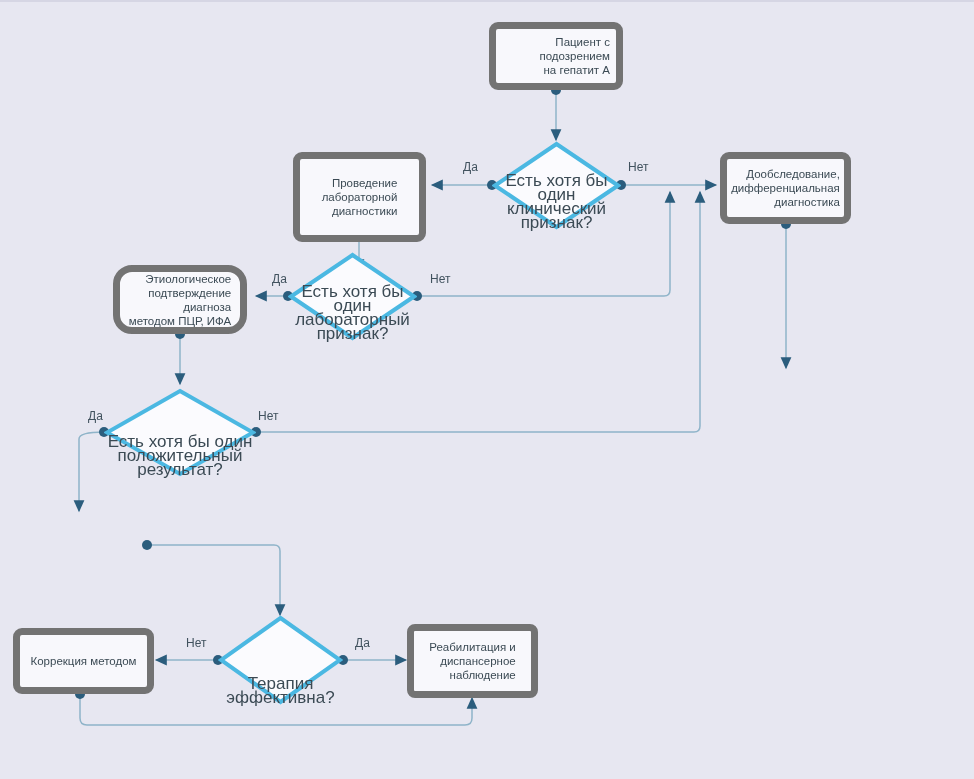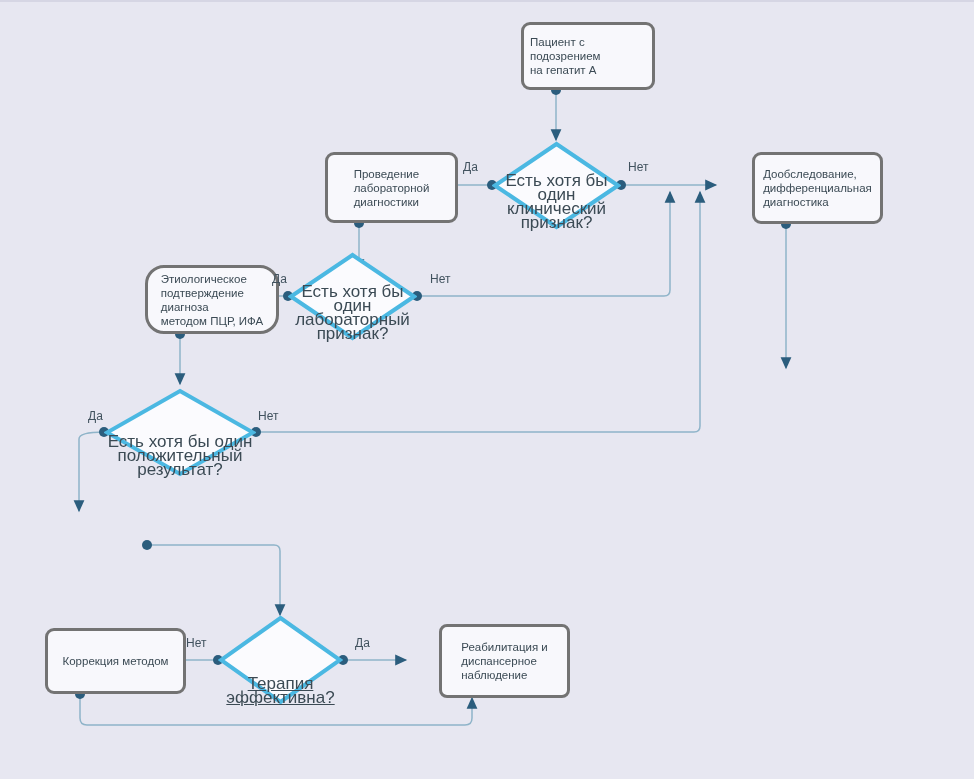--- a/index.html
+++ b/index.html
@@ -13,30 +13,29 @@
     position:relative;
     width:974px;height:779px;
     background:#e7e7f1;
     border-top:2px solid #d6d6e4;
   }
   #edges{position:absolute;left:0;top:0;width:974px;height:779px;}
   .node{
     position:absolute;
     box-sizing:border-box;
     background:#f8f8fc;
-    border:3px solid #737373;
+    border:7px solid #737373;
     border-radius:9px;
     display:flex;align-items:center;justify-content:center;
-    text-align:left;
+    text-align:right;
     color:#3b4a54;
     font-size:11.5px;
     line-height:14px;
     padding:4px 6px;
     z-index:3;
-    margin-left:32px;
   }
   .diamond{
     position:absolute;
     z-index:3;
   }
   .diamond .dshape{
     position:absolute;left:0;top:0;width:100%;height:100%;
   }
   .diamond .dlabel{
     position:absolute;left:0;top:0;width:100%;height:100%;
@@ -112,21 +111,21 @@
       <circle cx="343" cy="658" r="5"></circle>
       <circle cx="80" cy="692" r="5"></circle>
     </g>
   </svg>
 
   <div class="node" style="left:489px;top:20px;width:134px;height:68px;">
     <span style="white-space:pre-line;">Пациент с подозрением
 на гепатит А</span>
   </div>
 
-  <div class="node" style="left:293px;top:150px;width:133px;height:71px;">
+  <div class="node" style="left:293px;top:150px;width:133px;height:90px;">
     <span style="white-space:pre-line;">Проведение
 лабораторной
 диагностики</span>
   </div>
 
   <div class="node" style="left:720px;top:150px;width:131px;height:72px;">
     <span style="white-space:pre-line;">Дообследование,
 дифференциальная
 диагностика</span>
   </div>
@@ -180,21 +179,21 @@
 положительный
 результат?</span>
       </div>
   </div>
 
   <div class="diamond" style="left:218px;top:613px;width:125px;height:90px;">
     <svg class="dshape" viewBox="0 0 125 90" xmlns="http://www.w3.org/2000/svg">
       <polygon points="62.5,3 122,45 62.5,87 3,45" fill="#fbfbfe" stroke="#4bb8e2" stroke-width="4"></polygon>
     </svg>
     <div class="dlabel">
-        <span style="white-space:pre-line;text-decoration:underline;">Терапия эффективна?</span>
+        <span style="white-space:pre-line;">Терапия эффективна?</span>
       </div>
   </div>
 
   <div class="elabel" style="left:463px;top:158px;">Да</div>
   <div class="elabel" style="left:628px;top:158px;">Нет</div>
 
   <div class="elabel" style="left:272px;top:270px;">Да</div>
   <div class="elabel" style="left:430px;top:270px;">Нет</div>
 
   <div class="elabel" style="left:88px;top:407px;">Да</div>

